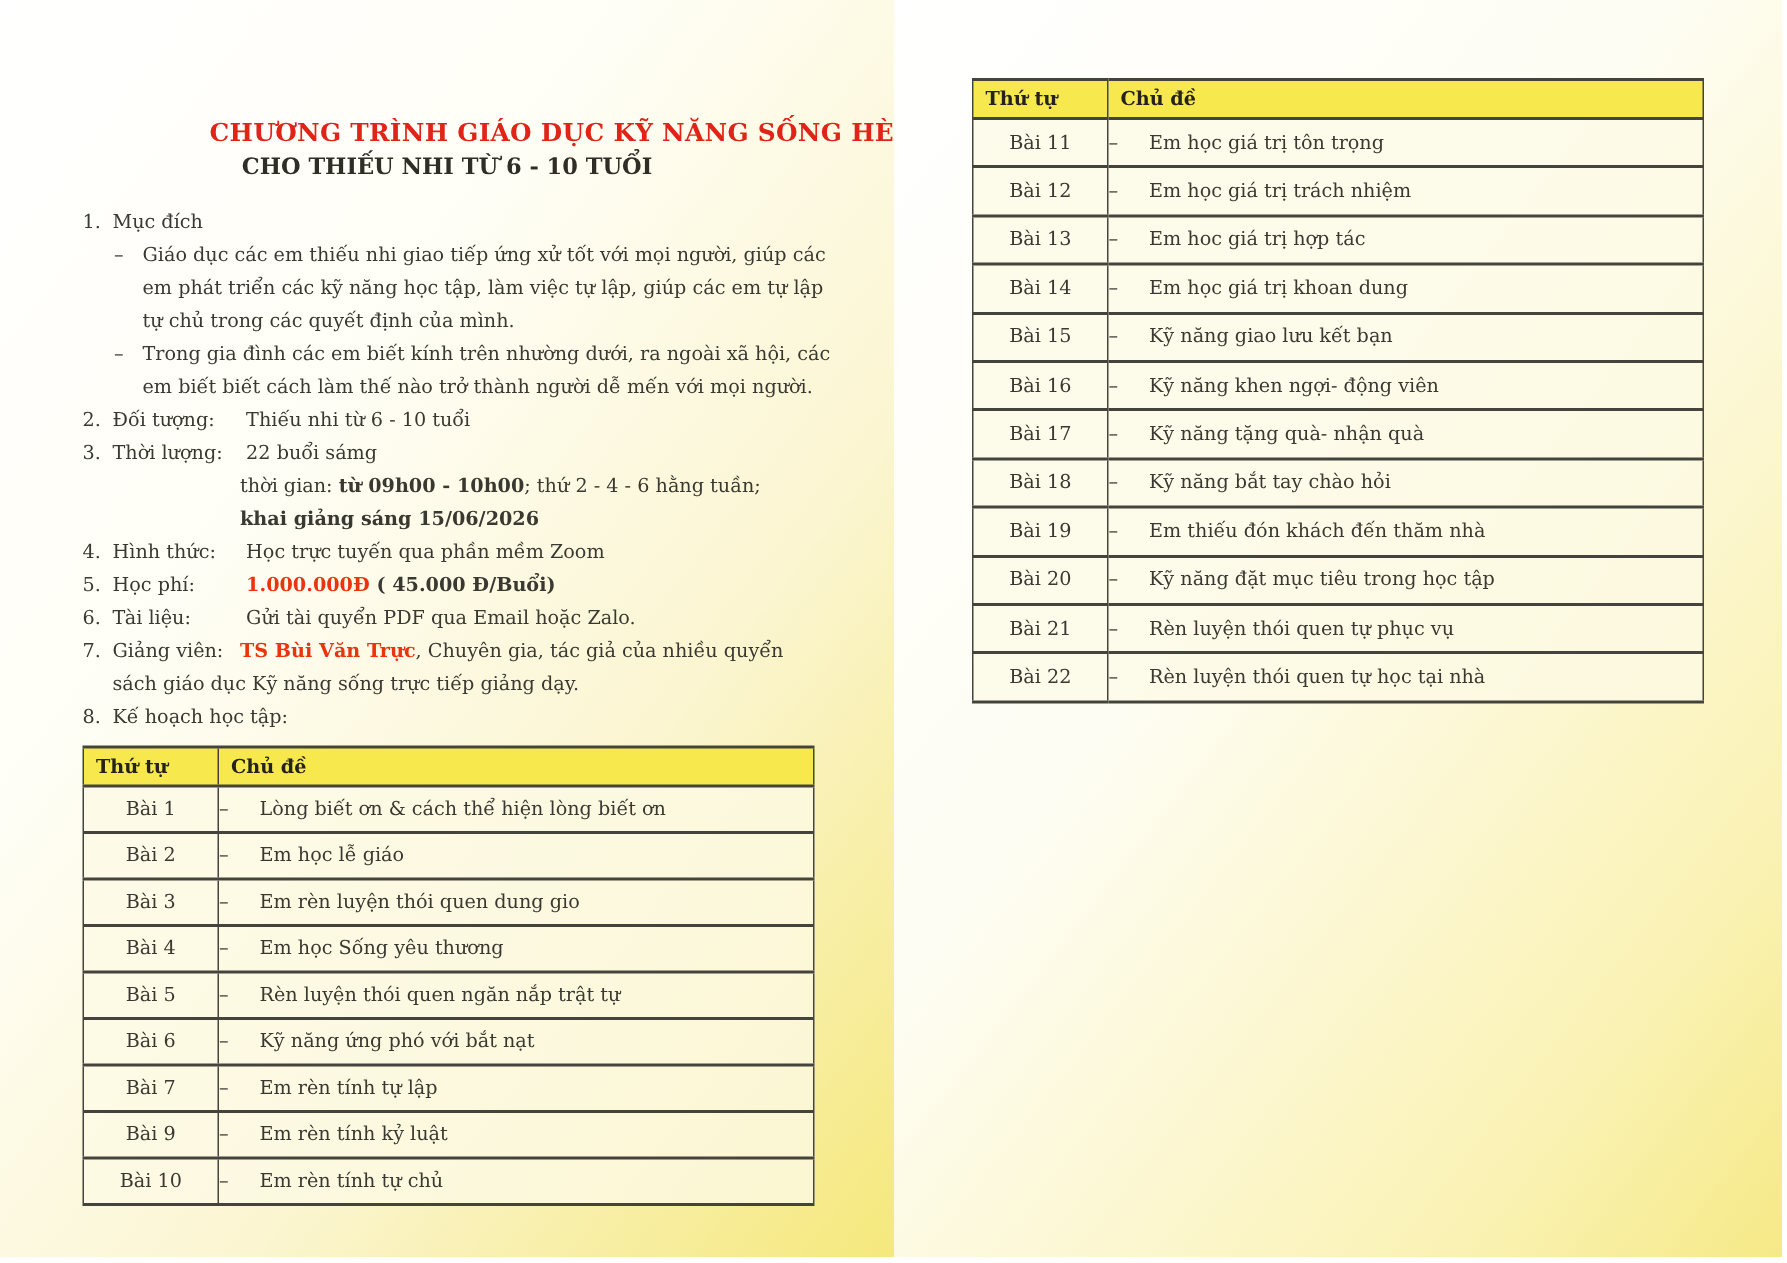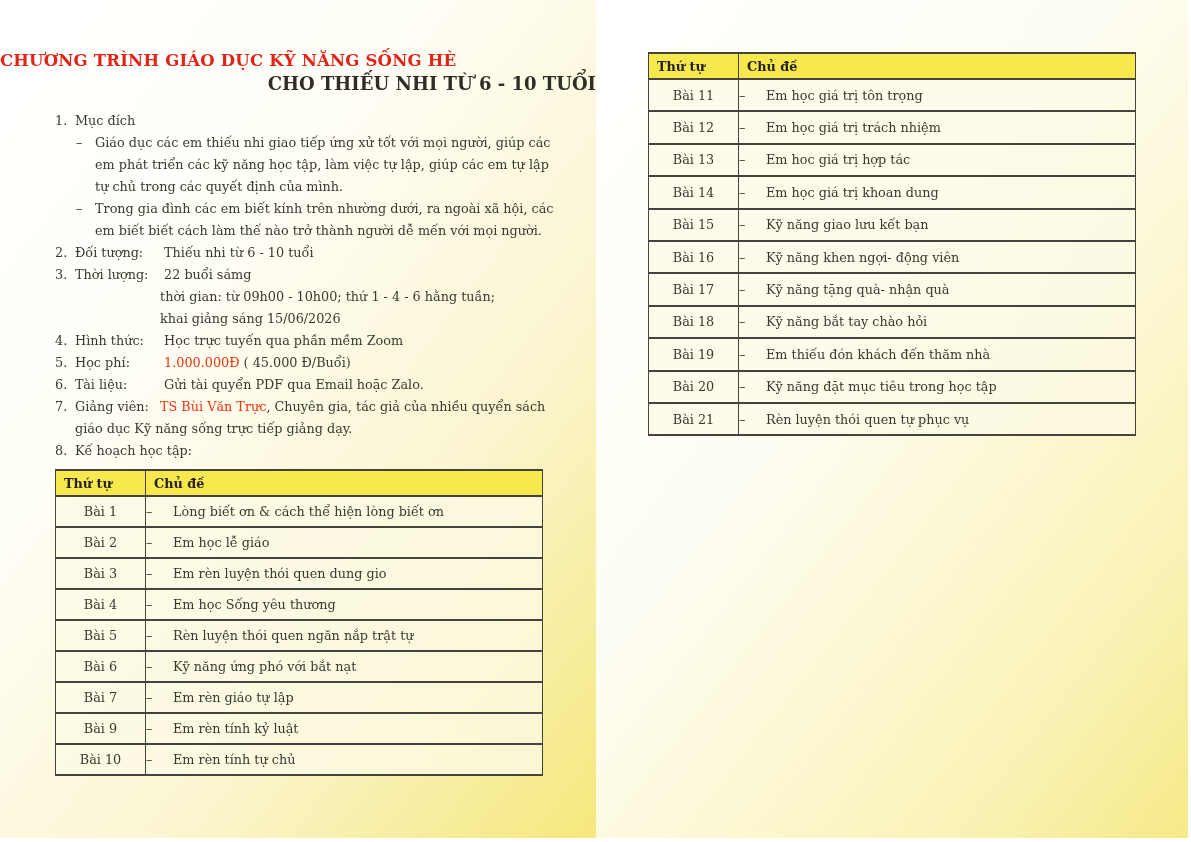--- a/index.html
+++ b/index.html
@@ -12,35 +12,35 @@
   .page { position:absolute; top:0; height:838px; }
   .page-left {
     left:0; width:596px;
     background:linear-gradient(128deg,#ffffff 0%,#fffef6 34%,#fbf5d0 66%,#f5e87c 100%);
   }
   .page-right {
     left:596px; width:592px;
     background:linear-gradient(128deg,#ffffff 0%,#fefdf3 42%,#faf2b4 82%,#f6e987 100%);
   }
   .doc-title {
-    margin-top:50px; text-align:left;
+    margin-top:78px; text-align:right;
     color:#e02417; font-weight:bold; font-size:16.5px; line-height:22px;
     letter-spacing:0.2px;
   }
   .doc-subtitle {
-    text-align:right; font-weight:bold; font-size:18px; line-height:23px; color:#2f2d25;
+    text-align:center; font-weight:bold; font-size:15px; line-height:23px; color:#2f2d25;
   }
   .list { margin-top:15px; font-size:12.8px; line-height:22px; }
   .row { position:relative; padding-left:75px; padding-right:42px; }
   .num { position:absolute; left:55px; }
   .label-fixed { display:inline-block; width:85px; }
   .bullet { position:relative; padding-left:95px; padding-right:42px; }
   .bullet .bdash { position:absolute; left:76px; }
   .sub { padding-left:160px; }
-  .bold { font-weight:normal; }
+  .bold { font-weight:bold; }
   .red { color:#e8350e; }
   .skill-table {
     border-collapse:collapse; table-layout:fixed;
     width:488px; font-size:12.8px; background:rgba(253,250,230,0.78);
   }
   .left-table  { margin:7px 0 0 55px; }
   .right-table { margin:52px 0 0 52px; }
   .skill-table th {
     background:#f7e84e; color:#24221a; text-align:left; font-weight:bold;
     padding:1px 8px; height:22px;
@@ -86,21 +86,21 @@
         <span class="label-fixed">Đối tượng:</span>
         <span>Thiếu nhi từ 6 - 10 tuổi</span>
       </div>
 
       <div class="row">
         <span class="num">3.</span>
         <span class="label-fixed">Thời lượng:</span>
         <span>22 buổi sámg</span>
       </div>
       <div class="sub">
-        <span>thời gian: </span><span class="bold">từ 09h00 - 10h00</span><span>; thứ 1 - 4 - 6 hằng tuần;</span>
+        <span>thời gian: </span><span class="bold">từ 09h00 - 10h00</span><span>; thứ 2 - 4 - 6 hằng tuần;</span>
       </div>
       <div class="sub bold">khai giảng sáng 15/06/2026</div>
 
       <div class="row">
         <span class="num">4.</span>
         <span class="label-fixed">Hình thức:</span>
         <span>Học trực tuyến qua phần mềm Zoom</span>
       </div>
 
       <div class="row">
@@ -157,21 +157,21 @@
           <tr>
             <td class="c-num">Bài 5</td>
             <td class="c-topic"><span class="cell-dash">–</span><span>Rèn luyện thói quen ngăn nắp trật tự</span></td>
           </tr>
           <tr>
             <td class="c-num">Bài 6</td>
             <td class="c-topic"><span class="cell-dash">–</span><span>Kỹ năng ứng phó với bắt nạt</span></td>
           </tr>
           <tr>
             <td class="c-num">Bài 7</td>
-            <td class="c-topic"><span class="cell-dash">–</span><span>Em rèn giáo tự lập</span></td>
+            <td class="c-topic"><span class="cell-dash">–</span><span>Em rèn tính tự lập</span></td>
           </tr>
           <tr>
             <td class="c-num">Bài 9</td>
             <td class="c-topic"><span class="cell-dash">–</span><span>Em rèn tính kỷ luật</span></td>
           </tr>
           <tr>
             <td class="c-num">Bài 10</td>
             <td class="c-topic"><span class="cell-dash">–</span><span>Em rèn tính tự chủ</span></td>
           </tr>
         </tbody>
@@ -228,17 +228,21 @@
             <td class="c-topic"><span class="cell-dash">–</span><span>Em thiếu đón khách đến thăm nhà</span></td>
           </tr>
           <tr>
             <td class="c-num">Bài 20</td>
             <td class="c-topic"><span class="cell-dash">–</span><span>Kỹ năng đặt mục tiêu trong học tập</span></td>
           </tr>
           <tr>
             <td class="c-num">Bài 21</td>
             <td class="c-topic"><span class="cell-dash">–</span><span>Rèn luyện thói quen tự phục vụ</span></td>
           </tr>
+          <tr>
+            <td class="c-num">Bài 22</td>
+            <td class="c-topic"><span class="cell-dash">–</span><span>Rèn luyện thói quen tự học tại nhà</span></td>
+          </tr>
         </tbody>
     </table>
   </div>
 
 </div>
 
 </body></html>

